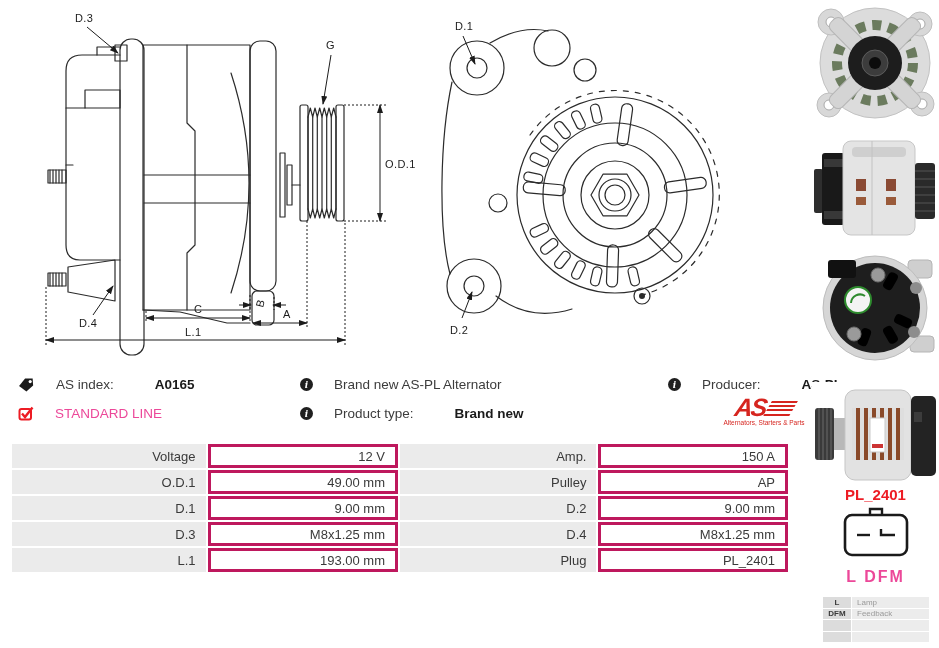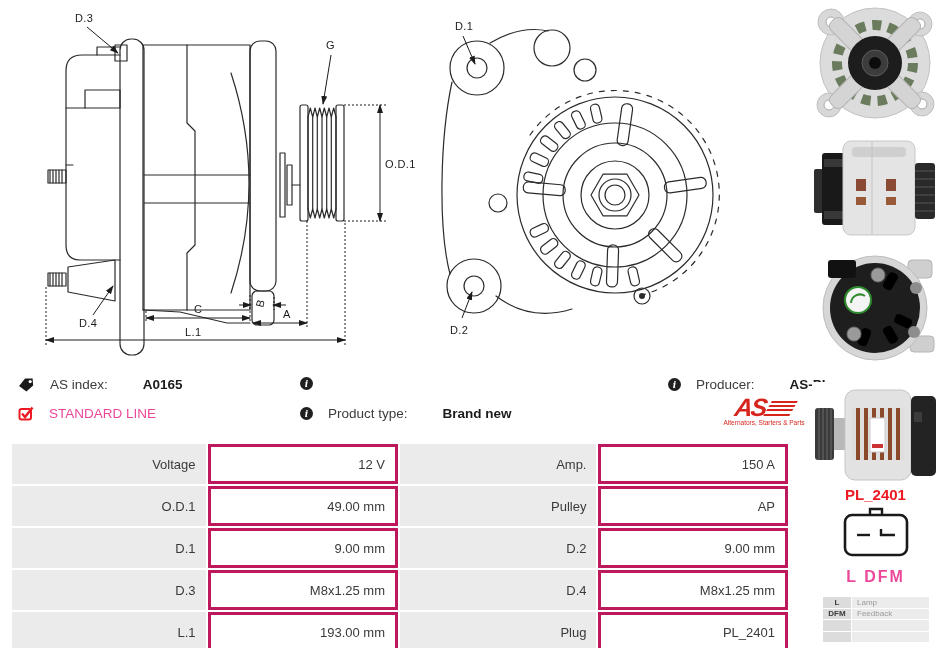--- a/index.html
+++ b/index.html
@@ -7,36 +7,36 @@
   .abs { position:absolute; }
   #stage { position:relative; width:939px; height:648px; background:#fff; }
 
   
   svg text { font-family:"Liberation Sans", sans-serif; fill:#1c1c1c; font-size:11px; letter-spacing:.4px; }
   .tl { stroke:#2b2b2b; stroke-width:1.2; fill:none; stroke-linejoin:round; stroke-linecap:round; }
   .dim { stroke:#1c1c1c; stroke-width:1; fill:none; }
   .dot { stroke:#1c1c1c; stroke-width:1; fill:none; stroke-dasharray:2,2; }
 
   
-  .inforow { position:absolute; display:flex; align-items:center; gap:15px; font-size:13.5px; color:#3c3c3c; white-space:nowrap; }
+  .inforow { position:absolute; display:flex; align-items:center; gap:21px; font-size:13.5px; color:#3c3c3c; white-space:nowrap; }
   .inforow b { color:#1b1b1b;margin-left:20px; }
   .iicon { display:inline-flex; width:13px; height:13px; border-radius:50%; background:#1f1f1f; color:#fff;
            align-items:center; justify-content:center; font:italic bold 9px "DejaVu Serif", serif; flex:0 0 auto; }
   .redline { color:#ec4899; font-weight:normal; }
 
   
   .aslogo { position:absolute; left:722px; top:396px; width:84px; text-align:center; }
   .aslogo .row { display:flex; align-items:flex-end; justify-content:center; gap:2px; }
   .aslogo .as { font-size:25px; font-weight:bold; font-style:italic; color:#d6251f; letter-spacing:-2px; transform:skewX(-8deg); line-height:22px; }
   .aslogo .stripes { width:26px; height:17px; background:repeating-linear-gradient(to bottom,#d6251f 0 2px,#fff 2px 4.2px); transform:skewX(-30deg); }
   .aslogo .cap { font-size:6.5px; color:#d6251f; white-space:nowrap; margin-top:1px; }
 
   
   table.spec { position:absolute; left:10px; top:442px; width:780px; border-collapse:separate; border-spacing:2px; table-layout:fixed; }
-  table.spec td { height:40px; font-size:13px; color:#3a3a3a; text-align:right; padding:0 10px 0 4px; vertical-align:middle; }
+  table.spec td { height:24px; font-size:13px; color:#3a3a3a; text-align:right; padding:0 10px 0 4px; vertical-align:middle; }
   td.lab { background:#ebebeb; }
   td.val { background:#fff; border:3px solid #be185d; }
 
   
   .photo { position:absolute; left:812px; width:127px; background:#fff; }
   .plugname { position:absolute; left:812px; top:486px; width:127px; text-align:center; color:#ed1c24; font-weight:bold; font-size:15px; }
   .pins { position:absolute; left:812px; top:568px; width:127px; text-align:center; color:#ec4899; font-weight:bold; font-size:16px; letter-spacing:2px; }
   table.legend { position:absolute; left:822px; top:596px; width:108px; border-collapse:separate; border-spacing:1.5px; table-layout:fixed; }
   table.legend td { height:10.5px; font-size:8px; vertical-align:middle; }
   td.lk { width:28px; background:#dcdcdc; font-weight:bold; color:#3a3a3a; text-align:center; }
@@ -177,20 +177,21 @@
     <svg width="17" height="15" viewBox="0 0 17 15">
       <path d="M1,8 L8,1.5 L15.5,2.5 L15,9.5 L7.5,14.5 Z" fill="#1a1a1a" transform="rotate(-8 8 8)"></path>
       <circle cx="12.2" cy="4.6" r="1.6" fill="#fff"></circle>
     </svg>
     <span>AS index:</span>
     <b>A0165</b>
   </div>
 
   <div class="inforow" style="left:300px;top:377px">
     <span class="iicon">i</span>
+    <span>Brand new AS-PL Alternator</span>
   </div>
 
   <div class="inforow" style="left:668px;top:377px">
     <span class="iicon">i</span>
     <span>Producer:</span>
     <b>AS-PL</b>
   </div>
 
   <div class="inforow" style="left:18px;top:406px">
     <svg width="16" height="15" viewBox="0 0 16 15">

